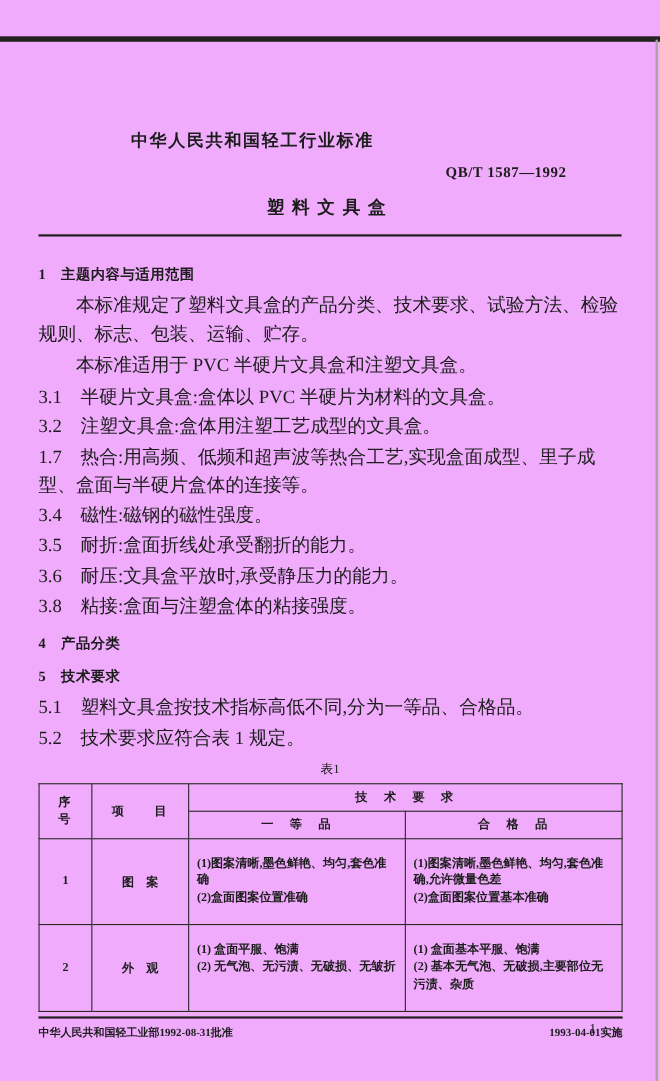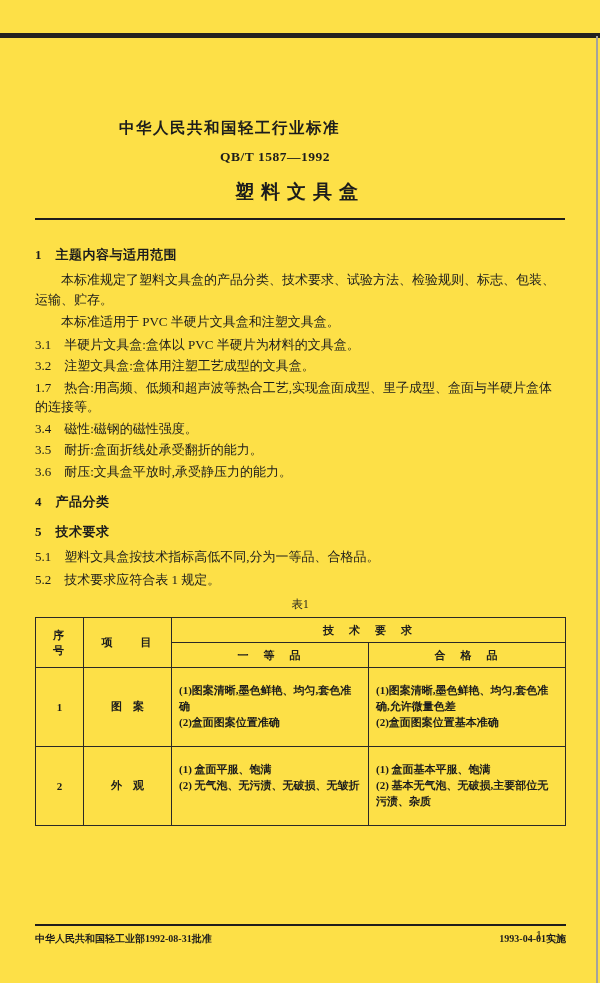--- a/index.html
+++ b/index.html
@@ -1,21 +1,21 @@
 <!DOCTYPE html>
 <html><head>
 <meta charset="utf-8">
 <style>
   html, body { margin: 0; padding: 0; background: #d8d6d2; }
   .page {
     position: relative;
     width: 600px;
     height: 983px;
     margin: 0 auto;
-    background: #fde047;
+    background: #f0abfc;
     color: #1c1c1c;
     font-family: "Liberation Serif", "DejaVu Serif", serif;
     overflow: hidden;
     box-sizing: border-box;
   }
   .scan-top-bar {
     position: absolute;
     top: 33px; left: 0; right: 0;
     height: 5px;
     background: #23221f;
@@ -29,48 +29,48 @@
   .content { padding: 0 35px; }
 
   .std-type {
     margin: 118px 0 0 84px;
     font-size: 15.5px;
     font-weight: 700;
     letter-spacing: 1.5px;
   }
   .std-number {
     margin: 10px 50px 0 0;
-    text-align: center;
+    text-align: right;
     font-size: 13.5px;
     font-weight: 700;
     letter-spacing: 0.5px;
   }
   .doc-title {
     margin: 14px 0 0 0;
     text-align: center;
-    font-size: 19px;
+    font-size: 16px;
     font-weight: 700;
     letter-spacing: 7px;
   }
   .title-rule {
     margin-top: 13px;
     border-top: 2px solid #1f1e1b;
   }
 
   h2.sec-heading {
     margin: 12px 0 6px 0;
     font-size: 13px;
     font-weight: 700;
     letter-spacing: 0.5px;
   }
   h2.first { margin-top: 26px; }
 
   p.body-line {
     margin: 0 0 3px 0;
-    font-size: 13px;
+    font-size: 17px;
     line-height: 1.5;
   }
   p.indent { text-indent: 2em; }
   p.term { margin: 0 0 2px 0; }
 
   .table-caption {
     margin: 8px 0 5px 0;
     text-align: center;
     font-size: 11.5px;
   }
@@ -148,20 +148,21 @@
     </section>
 
 
     <section>
       <p class="body-line term">3.1　半硬片文具盒:盒体以 PVC 半硬片为材料的文具盒。</p>
       <p class="body-line term">3.2　注塑文具盒:盒体用注塑工艺成型的文具盒。</p>
       <p class="body-line term">1.7　热合:用高频、低频和超声波等热合工艺,实现盒面成型、里子成型、盒面与半硬片盒体的连接等。</p>
       <p class="body-line term">3.4　磁性:磁钢的磁性强度。</p>
       <p class="body-line term">3.5　耐折:盒面折线处承受翻折的能力。</p>
       <p class="body-line term">3.6　耐压:文具盒平放时,承受静压力的能力。</p>
+      <p class="body-line term">3.8　粘接:盒面与注塑盒体的粘接强度。</p>
     </section>
 
     <section>
       <h2 class="sec-heading">4　产品分类</h2>
     </section>
 
     <section>
       <h2 class="sec-heading">5　技术要求</h2>
       <p class="body-line">5.1　塑料文具盒按技术指标高低不同,分为一等品、合格品。</p>
       <p class="body-line">5.2　技术要求应符合表 1 规定。</p>

